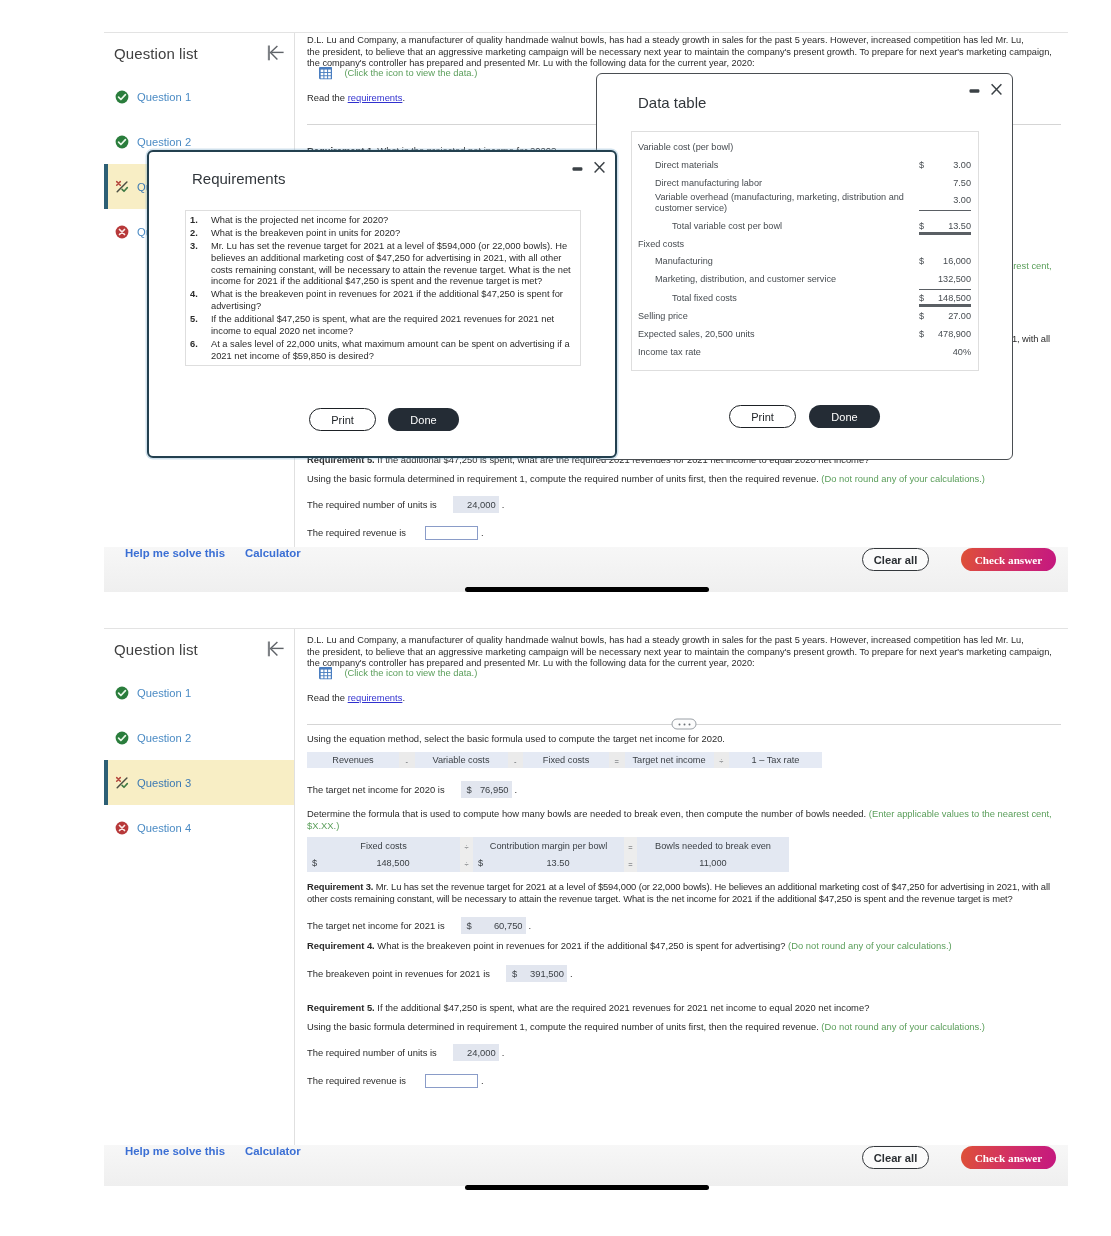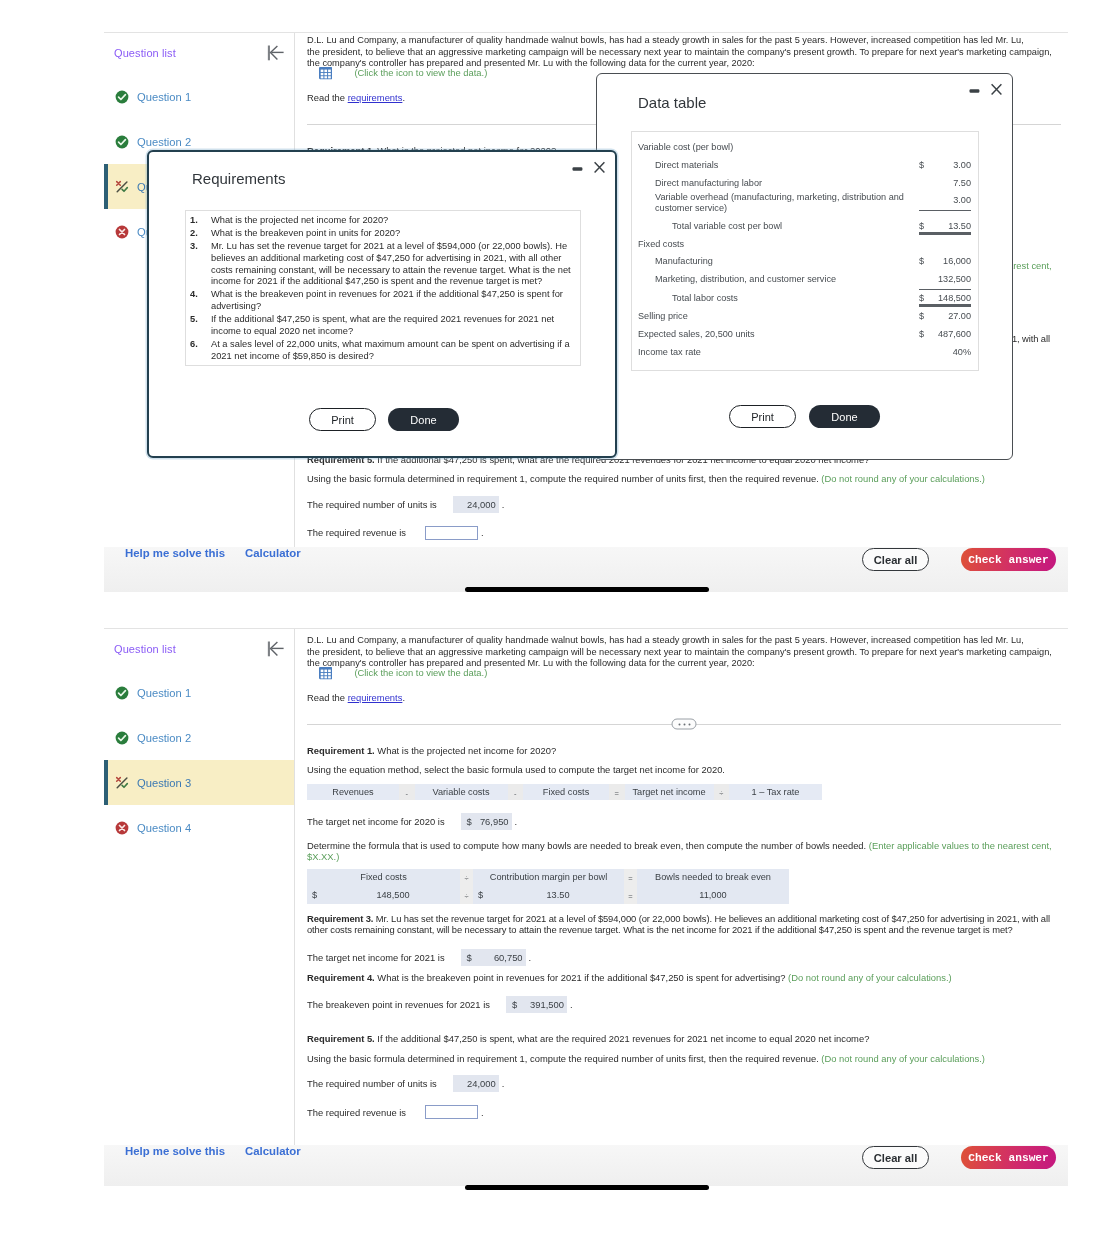--- a/index.html
+++ b/index.html
@@ -17,33 +17,33 @@
   .panel {
     position:absolute; left:104px; width:964px;
     background:#fff;
     border-top:1px solid #e3e3e3;
     overflow:hidden;
   }
   .panel .body { position:relative; display:flex; height:100%; }
   
   .sidebar { width:191px; flex:0 0 191px; border-right:1px solid #e0e0e0; position:relative; background:#fff;}
   .sb-head { display:flex; align-items:center; justify-content:space-between; padding:11px 9px 0 10px; }
-  .sb-title { font-size:11px; color:#8b5cf6; letter-spacing:.1px; }
+  .sb-title { font-size:15px; color:#404040; letter-spacing:.1px; }
   .collapse-btn { width:18px; height:18px; margin-right:0px; display:flex; align-items:center; justify-content:center; cursor:pointer; }
   .sb-list { margin-top:12px; }
   .sb-item { position:relative; display:flex; align-items:center; height:45px; padding-left:11px; }
   .sb-item.active { background:#f8eec5; }
   .sb-item.active:before { content:""; position:absolute; left:0; top:0; bottom:0; width:4px; background:#2d5f75; }
   .sb-icon { width:13px; height:13px; margin-right:9px; flex:0 0 13px; display:block; }
   .sb-label { font-size:11.2px; color:#4b8bc4; }
   .sb-item.active .sb-label { color:#3d7ab3; }
   
   .content { flex:1; padding:6px 7px 0 12px; position:relative; overflow:hidden; }
   .para { font-size:9.22px; line-height:11.5px; white-space:nowrap; color:#2b2b2b; margin:0 0 1px 0; }
-  .datalink { display:flex; align-items:flex-start; gap:22px; margin:-5px 0 0 0; height:13px;padding-left:12px; }
+  .datalink { display:flex; align-items:flex-start; gap:12px; margin:-5px 0 0 0; height:13px;padding-left:12px; }
   .datalink span.txt { font-size:9.4px; color:#5b9e5b; line-height:13px; }
   .readline { font-size:9.4px; margin-top:13px; color:#2b2b2b; line-height:11px; }
   .readline a { color:#3030cf; text-decoration:underline; }
   .divider-wrap { position:relative; height:1px; background:#d5d5d5; margin:21px 0 0 0; }
   .divider-pill { position:absolute; left:50%; top:50%; transform:translate(-50%,-50%); width:25px; height:11px; border:1px solid #9aa0a6; border-radius:6px; background:#fcfcfc; display:flex; align-items:center; justify-content:center; gap:3px; }
   .divider-pill i { width:2px; height:2px; border-radius:50%; background:#6b7075; display:block; }
   .req-line.nowrap { white-space:nowrap; letter-spacing:-0.1px; }
   .req-line { font-size:9.4px; line-height:11.5px; color:#2b2b2b; margin:20px 0 0 0; }
   .req-line.r2 { margin-top:9px; }
   .req-line.r3 { margin-top:9px; }
@@ -75,21 +75,21 @@
   .ans.a5b .lbl { margin-right:19px; }
   .ansbox { background:#e2e6ef; height:17px; display:flex; align-items:center; justify-content:flex-end; font-size:9.4px; padding:0 3px 0 6px; width:51px; color:#3a3f44; }
   .ansbox .cur { margin-right:auto; }
   .ansinput { width:53px; height:14px; border:1px solid #8a9cc8; background:#fff; outline:none; padding:0 3px; font-size:9.4px; font-family:"Liberation Sans", sans-serif; }
   .ans .dot { margin-left:3px; }
   
   .footer { position:absolute; left:0; right:0; bottom:0; height:41px; background:linear-gradient(180deg,#f7f7f7,#efefef); display:flex; align-items:flex-start; padding:0 12px 0 21px; }
   .footer a { font-size:11.4px; font-weight:bold; color:#3b6fd4; text-decoration:none; margin-right:20px; letter-spacing:0px; }
   .footer .spacer { flex:1; }
   .btn-clear { position:relative; top:1px; border:1.4px solid #33373b; background:#fbfbfb; border-radius:12px; height:23px; width:67px; padding:0; font-size:11.2px; font-weight:bold; color:#2b2f33; font-family:"Liberation Sans", sans-serif; cursor:pointer; }
-  .btn-check { position:relative; top:1px; border:0; border-radius:12px; height:23px; width:95px; padding:0; font-size:11.2px; font-weight:bold; color:#fff; margin-left:32px; background:linear-gradient(100deg,#de5236 0%,#d83f4e 25%,#d02b6c 60%,#c4177f 100%); font-family:Liberation Mono, monospace; cursor:pointer; }
+  .btn-check { position:relative; top:1px; border:0; border-radius:12px; height:23px; width:95px; padding:0; font-size:11.2px; font-weight:bold; color:#fff; margin-left:32px; background:linear-gradient(100deg,#de5236 0%,#d83f4e 25%,#d02b6c 60%,#c4177f 100%); font-family:Liberation Serif, serif; cursor:pointer; }
   
   .hscroll { position:absolute; height:5px; border-radius:3px; background:#000; }
   
   .dialog { position:absolute; background:#fff; border-radius:6px; }
   .dlg-title { font-size:15px; color:#31363b; }
   .dlg-btns { display:flex; position:absolute; top:9px; right:10px; gap:11px; align-items:center; }
   .icon-btn { cursor:pointer; display:flex; align-items:center; justify-content:center; }
   .dlg-foot { display:flex; justify-content:center; gap:19px; }
   .btn-print { border:1.3px solid #1d2125; background:#fff; border-radius:12px; height:23px; width:67px; font-size:11px; color:#1d2125; font-family:"Liberation Sans", sans-serif; cursor:pointer; }
   .btn-done { border:0; background:#242c35; border-radius:12px; height:23px; width:71px; font-size:11px; color:#fff; font-family:"Liberation Sans", sans-serif; cursor:pointer; }
@@ -381,21 +381,20 @@
       </div>
       <div class="readline"><span>Read the </span><a href="#">requirements</a><span>.</span></div>
       <div class="divider-wrap">
         <div class="divider-pill">
             <i></i>
             <i></i>
             <i></i>
           </div>
       </div>
 
-      <div class="req-line"><b>Requirement 1.</b> <span>What is the projected net income for 2020?</span></div>
       <div class="instr">Using the equation method, select the basic formula used to compute the target net income for 2020.</div>
       <div class="formula">
         <div class="fcell" style="width:92px">Revenues</div>
         <div class="fop">-</div>
         <div class="fcell" style="width:93px">Variable costs</div>
         <div class="fop">-</div>
         <div class="fcell" style="width:86px">Fixed costs</div>
         <div class="fop">=</div>
         <div class="fcell" style="width:89px">Target net income</div>
         <div class="fop">÷</div>
@@ -590,38 +589,38 @@
         </div>
       </div>
     <div class="dt-row rule-single">
         <div class="dt-label" style="padding-left:17px">Marketing, distribution, and customer service</div>
         <div class="dt-amt">
           <div class="dt-cur"></div>
           <div class="dt-val">132,500</div>
         </div>
       </div>
     <div class="dt-row rule-double">
-        <div class="dt-label" style="padding-left:34px">Total labor costs</div>
+        <div class="dt-label" style="padding-left:34px">Total fixed costs</div>
         <div class="dt-amt">
           <div class="dt-cur">$</div>
           <div class="dt-val">148,500</div>
         </div>
       </div>
     <div class="dt-row">
         <div class="dt-label" style="padding-left:0px">Selling price</div>
         <div class="dt-amt">
           <div class="dt-cur">$</div>
           <div class="dt-val">27.00</div>
         </div>
       </div>
     <div class="dt-row">
         <div class="dt-label" style="padding-left:0px">Expected sales, 20,500 units</div>
         <div class="dt-amt">
           <div class="dt-cur">$</div>
-          <div class="dt-val">487,600</div>
+          <div class="dt-val">478,900</div>
         </div>
       </div>
     <div class="dt-row">
         <div class="dt-label" style="padding-left:0px">Income tax rate</div>
         <div class="dt-amt">
           <div class="dt-cur"></div>
           <div class="dt-val">40%</div>
         </div>
       </div>
   </div>

